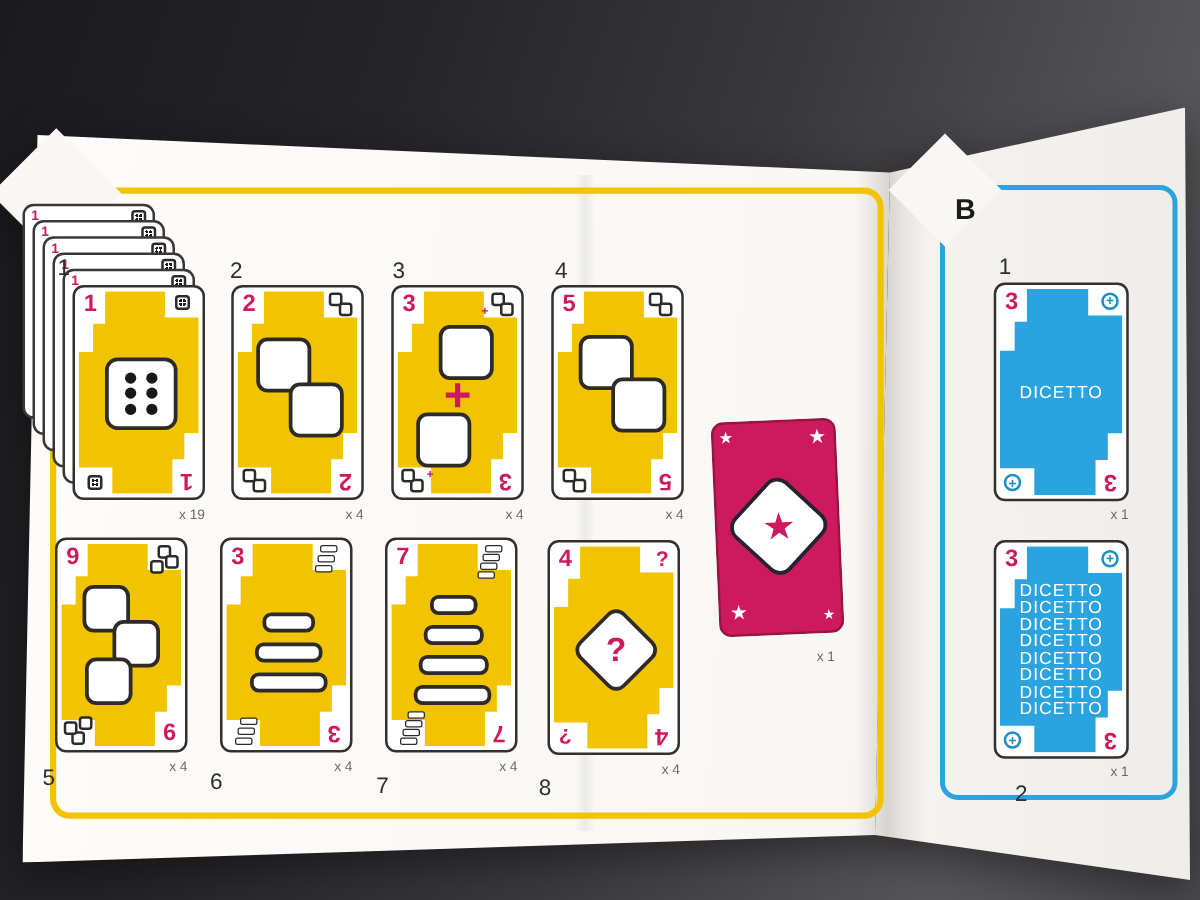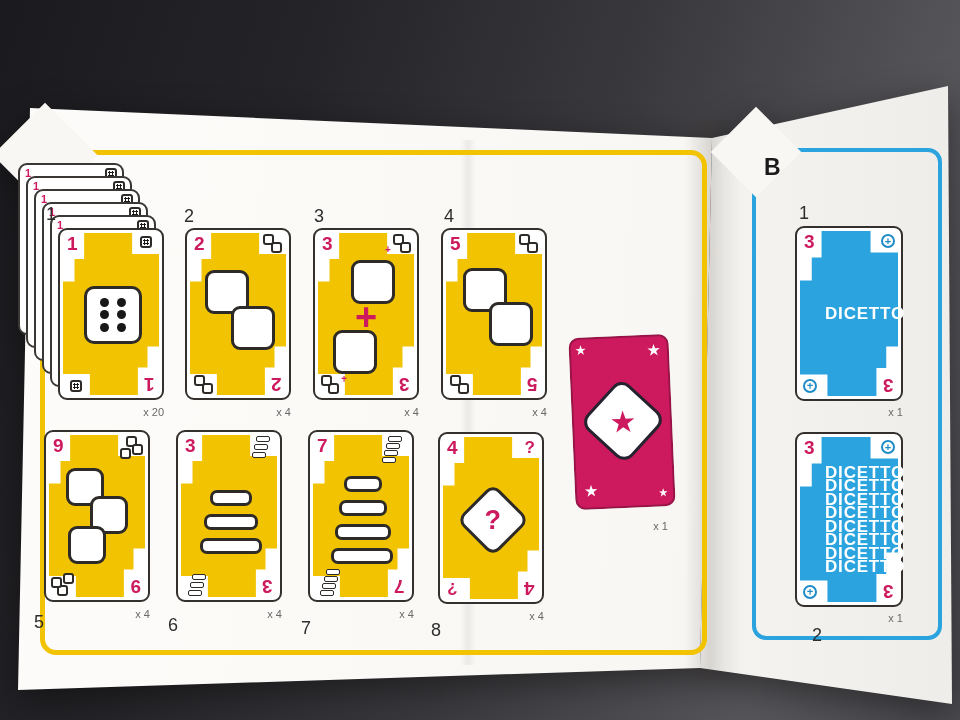--- a/index.html
+++ b/index.html
@@ -67,21 +67,21 @@
           border:2px solid rgba(0,0,0,0.25); border-radius:10px; transform:rotate(-2.5deg); }
   .back .star { position:absolute; color:#fff; line-height:1; }
   .bdia { position:absolute; left:18px; top:52px; width:62px; height:62px; background:#fff; border:3px solid #262230;
           border-radius:12px; transform:rotate(45deg); display:flex; align-items:center; justify-content:center; }
   .bdia > span { transform:rotate(-45deg); font-size:30px; color:var(--magenta,#CD1A5E); }
 
   .bluecard { width:108px; height:175px; }
   .oplus { position:absolute; width:14px; height:14px; border:2px solid #1e8cc7; border-radius:50%; color:#1e8cc7;
            font-size:11px; font-weight:800; display:flex; align-items:center; justify-content:center; line-height:1; }
   .face  { position:absolute; inset:0; display:flex; flex-direction:column; align-items:center; justify-content:center; }
-  .dline { color:#fff; font-weight:700; font-size:17px; letter-spacing:0.8px; line-height:13.5px;padding-left:32px; }
+  .dline { color:#fff; font-weight:400; font-size:14px; letter-spacing:0.8px; line-height:13.5px; }
 </style>
 </head>
 <body>
 
 <div class="photo">
   <div class="booklet">
     <div class="page left"></div>
     <div class="page right"></div>
 
     <div class="abs fold"></div>
@@ -130,21 +130,21 @@
         </div>
       <div class="die" style="left:24px;top:56px">
         <span class="pip"></span>
           <span class="pip"></span>
         <span class="pip"></span>
           <span class="pip"></span>
         <span class="pip"></span>
           <span class="pip"></span>
       </div>
     </div>
-    <div class="abs count" style="left:58px;top:406px">x 20</div>
+    <div class="abs count" style="left:58px;top:406px">x 19</div>
 
     <div class="abs card" style="left:185px;top:228px">
       <div class="shape yellow"></div>
       <span class="abs val" style="left:7px;top:4px">2</span>
       <span class="abs val rot" style="right:7px;bottom:4px">2</span>
       <div class="mini" style="right:4px;top:4px">
         <span class="msq" style="left:4px;top:0"></span>
           <span class="msq" style="left:12px;top:8px"></span>
       </div>
       <div class="mini" style="left:4px;bottom:4px;transform:rotate(180deg)">

